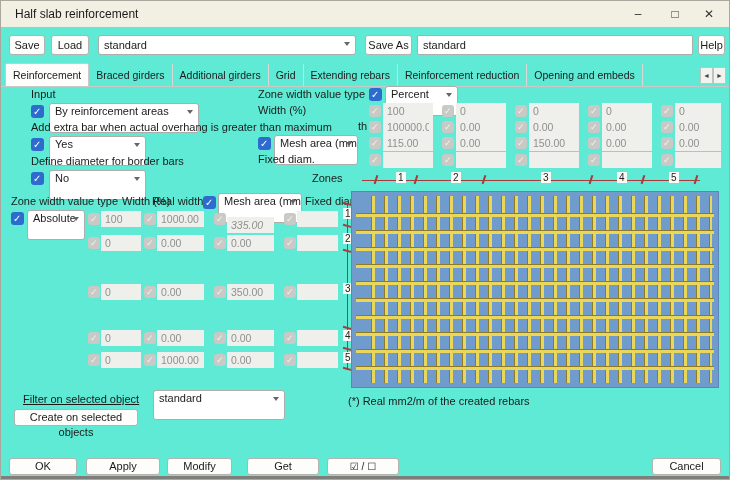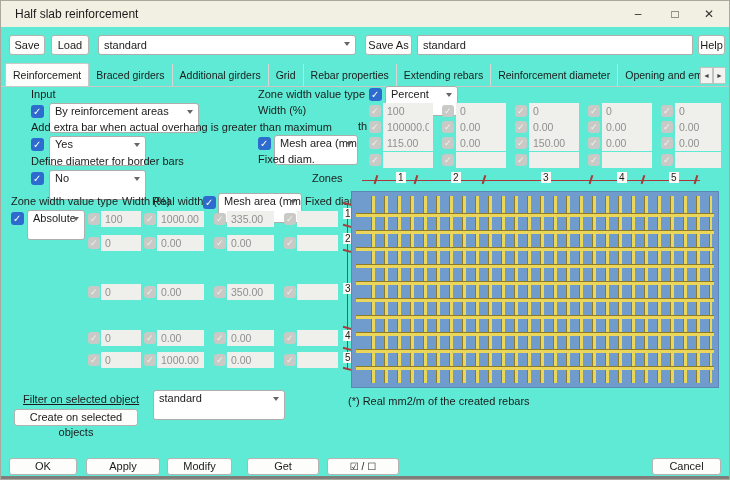--- a/index.html
+++ b/index.html
@@ -55,23 +55,22 @@
   <div class="dd" style="left:97px;top:34px;width:258px;height:20px;line-height:18px;">standard</div>
   <div class="btn" style="left:364px;top:34px;width:47px;height:20px;line-height:18px;">Save As</div>
   <input class="tin" style="left: 416px; top: 34px; width: 276px; height: 20px;" readonly="" value="standard">
   <div class="btn" style="left:697px;top:34px;width:27px;height:20px;line-height:18px;">Help</div>
 
   <div class="tabbar">
     <div class="tab active">Reinforcement</div>
     <div class="tab">Braced girders</div>
     <div class="tab">Additional girders</div>
     <div class="tab">Grid</div>
-    <div class="tab">Rebar properties</div>
     <div class="tab">Extending rebars</div>
-    <div class="tab">Reinforcement diameter</div>
+    <div class="tab">Reinforcement reduction</div>
     <div class="tab">Opening and embeds</div>
 
   </div>
   <div class="tabarrow" style="right:16px;">◄</div>
   <div class="tabarrow" style="right:3px;">►</div>
 
   <div class="lbl" style="left:30px;top:87px;">Input</div>
   <span class="cb" style="left:30px;top:104px;"></span>
   <div class="dd" style="left:48px;top:102px;width:150px;">By reinforcement areas</div>
 
@@ -146,21 +145,21 @@
   <div class="lbl" style="left:304px;top:194px;">Fixed diam.</div>
 
   <span class="cb" style="left:10px;top:211px;"></span>
   <div class="dd" style="left:26px;top:209px;width:58px;">Absolute</div>
 
   <span class="cb dis" style="left:87px;top:212px;"></span>
   <input class="field" style="left: 100px; top: 210px; width: 40px;" readonly="" value="100">
   <span class="cb dis" style="left:143px;top:212px;"></span>
   <input class="field" style="left: 156px; top: 210px; width: 47px;" readonly="" value="1000.00">
   <span class="cb dis" style="left:213px;top:212px;"></span>
-  <input class="field" style="left: 226px; top: 210px; width: 47px;" readonly="" value="335.00">
+  <input class="field" style="left: 226px; top: 216px; width: 47px; font-style: italic;" readonly="" value="335.00">
   <span class="cb dis" style="left:283px;top:212px;"></span>
   <input class="field" style="left: 296px; top: 210px; width: 41px;" readonly="" value="">
 
   <span class="cb dis" style="left:87px;top:236px;"></span>
   <input class="field" style="left: 100px; top: 234px; width: 40px;" readonly="" value="0">
   <span class="cb dis" style="left:143px;top:236px;"></span>
   <input class="field" style="left: 156px; top: 234px; width: 47px;" readonly="" value="0.00">
   <span class="cb dis" style="left:213px;top:236px;"></span>
   <input class="field" style="left: 226px; top: 234px; width: 47px;" readonly="" value="0.00">
   <span class="cb dis" style="left:283px;top:236px;"></span>

